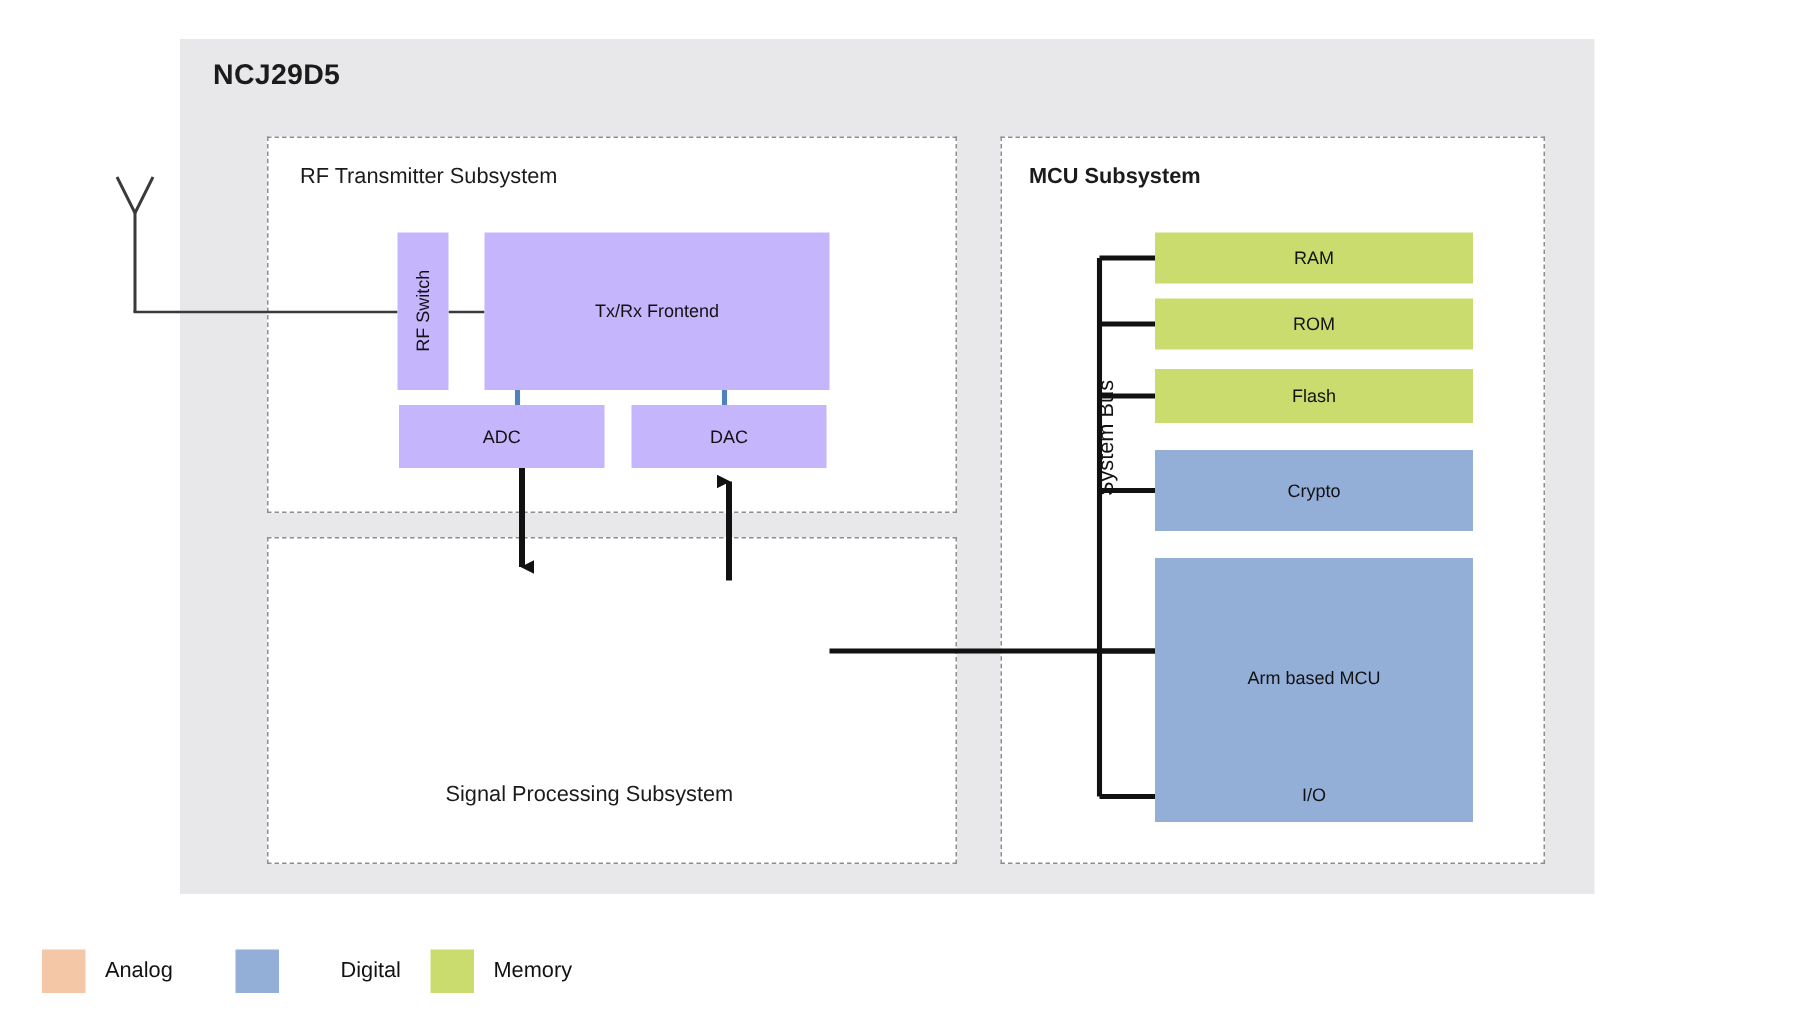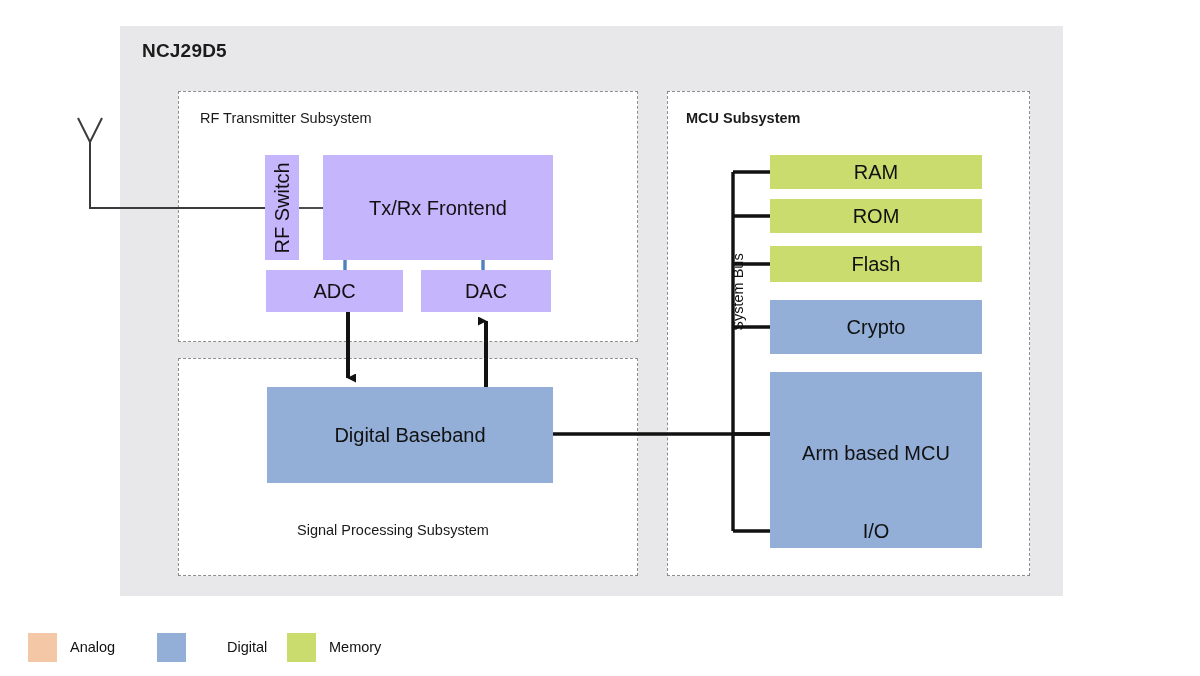--- a/index.html
+++ b/index.html
@@ -63,21 +63,21 @@
   .lbl-rf  { left: 200px; top: 110px; }
   .lbl-mcu { left: 686px; top: 110px; font-weight: bold; }
   .lbl-sp  { left: 297px; top: 522px; }
 
   
   .blk {
     position: absolute;
     display: flex;
     align-items: center;
     justify-content: center;
-    font-size: 20px;
+    font-size: 12px;
     color: #111111;
     box-sizing: border-box;
     text-align: center;
     line-height: 1.2;
   }
   .blk.analog { background: #c4b5fd; }
   .blk.digital { background: #93afd8; }
   .blk.memory { background: #cadc6e; }
 
   .blk-rfswitch {
@@ -194,23 +194,20 @@
   <div class="blk analog blk-frontend">
     <span>Tx/Rx Frontend</span>
   </div>
   <div class="blk analog blk-adc">
     <span>ADC</span>
   </div>
   <div class="blk analog blk-dac">
     <span>DAC</span>
   </div>
 
-  <div class="blk digital blk-baseband">
-    <span>Digital Baseband</span>
-  </div>
 
   <div class="blk memory blk-ram">
     <span>RAM</span>
   </div>
   <div class="blk memory blk-rom">
     <span>ROM</span>
   </div>
   <div class="blk digital blk-crypto">
     <span>Crypto</span>
   </div>

